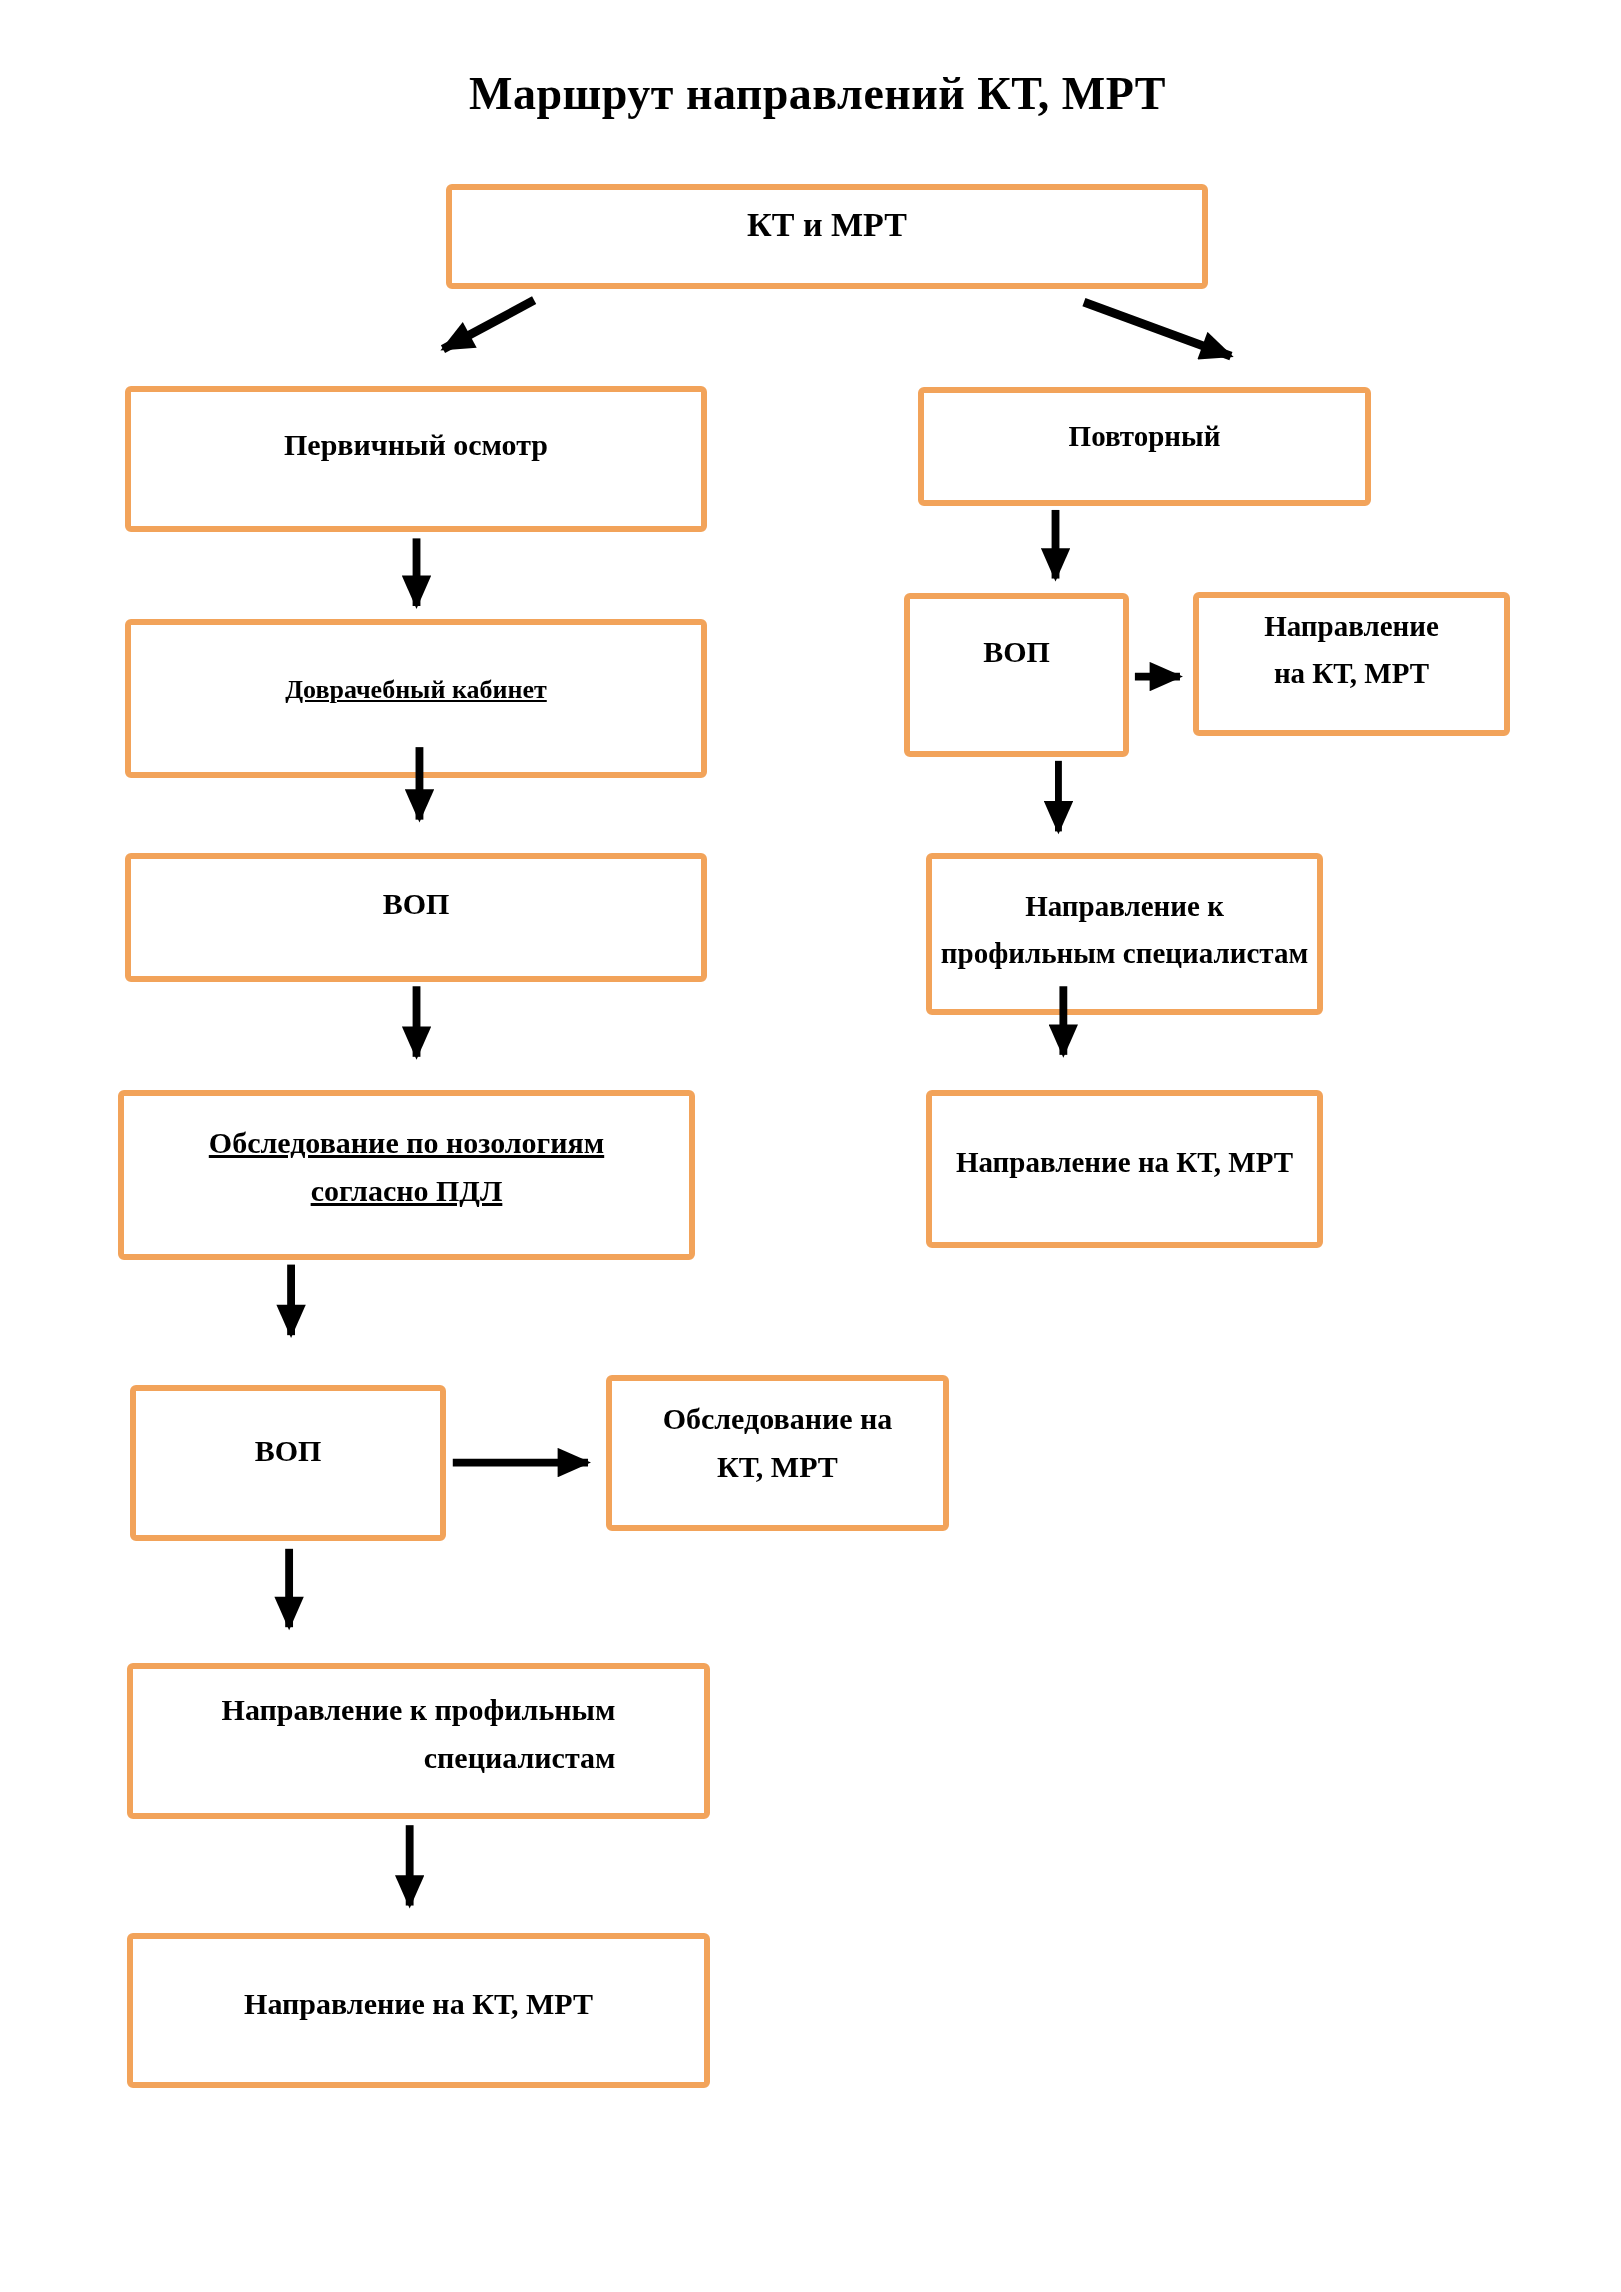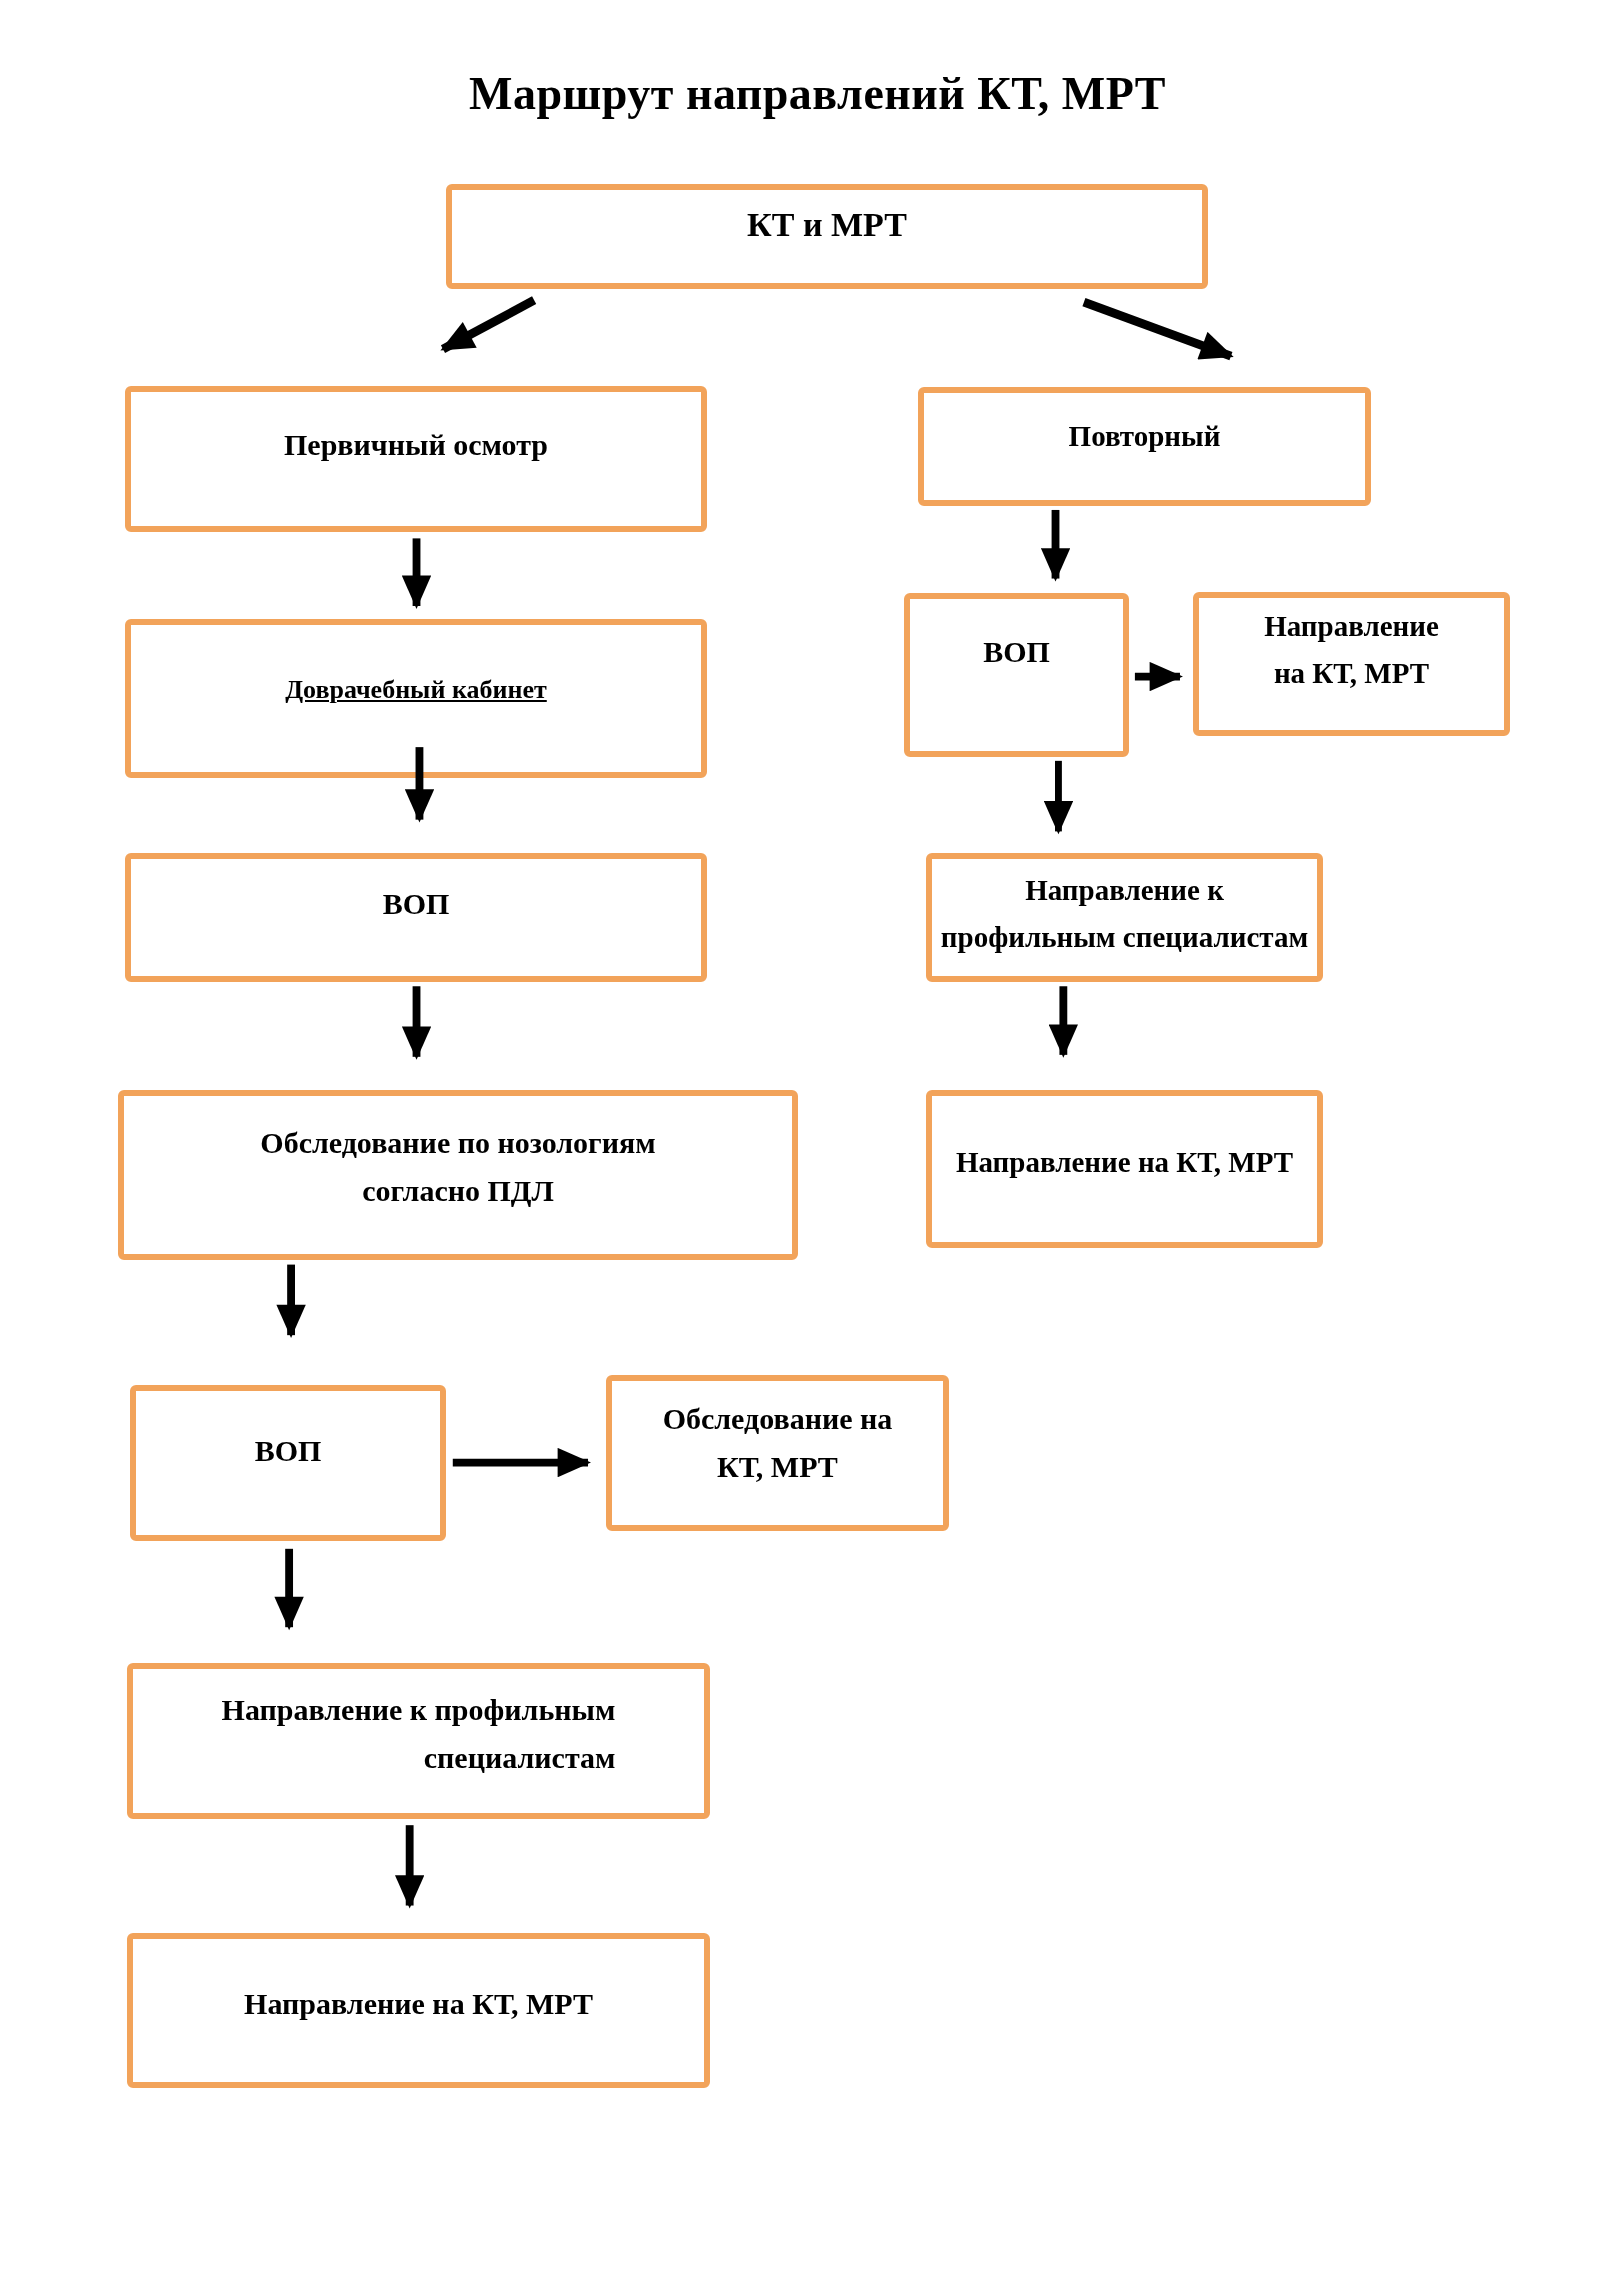--- a/index.html
+++ b/index.html
@@ -53,41 +53,41 @@
   <div class="page-title">Маршрут направлений КТ, МРТ</div>
 
   <div class="node" style="left:446px; top:184px; width:762px; height:105px; padding-bottom:23.5px; font-size:34px;">КТ и МРТ</div>
 
   <div class="node" style="left:125px; top:386px; width:582px; height:146px; padding-bottom:28px; font-size:30px;">Первичный осмотр</div>
 
   <div class="node" style="left:125px; top:619px; width:582px; height:159px; padding-bottom:17.6px; font-size:26px;text-decoration:underline;">Доврачебный кабинет</div>
 
   <div class="node" style="left:125px; top:853px; width:582px; height:129px; padding-bottom:25.5px; font-size:30px;">ВОП</div>
 
-  <div class="node" style="left:118px; top:1090px; width:680px; height:170px; padding-bottom:15.7px; font-size:30px;">Обследование по нозологиям
+  <div class="node" style="left:118px; top:1090px; width:577px; height:170px; padding-bottom:15.7px; font-size:30px;text-decoration:underline;">Обследование по нозологиям
 согласно ПДЛ</div>
 
   <div class="node" style="left:130px; top:1385px; width:316px; height:156px; padding-bottom:23.5px; font-size:30px;">ВОП</div>
 
   <div class="node" style="left:606px; top:1375px; width:343px; height:156px; padding-bottom:19.6px; font-size:30px;">Обследование на
 КТ, МРТ</div>
 
   <div class="node" style="left:127px; top:1663px; width:583px; height:156px; padding-bottom:13.7px; font-size:30px;text-align:right;">Направление к профильным
 специалистам</div>
 
   <div class="node" style="left:127px; top:1933px; width:583px; height:155px; padding-bottom:11.8px; font-size:30px;">Направление на КТ, МРТ</div>
 
   <div class="node" style="left:918px; top:387px; width:453px; height:119px; padding-bottom:21px; font-size:29px;">Повторный</div>
 
   <div class="node" style="left:904px; top:593px; width:225px; height:164px; padding-bottom:45px; font-size:30px;">ВОП</div>
 
   <div class="node" style="left:1193px; top:592px; width:317px; height:144px; padding-bottom:29px; font-size:29px;">Направление
 на КТ, МРТ</div>
 
-  <div class="node" style="left:926px; top:853px; width:397px; height:129px; padding-bottom:7.8px; font-size:29px;">Направление к
+  <div class="node" style="left:926px; top:853px; width:397px; height:162px; padding-bottom:7.8px; font-size:29px;">Направление к
 профильным специалистам</div>
 
   <div class="node" style="left:926px; top:1090px; width:397px; height:158px; padding-bottom:13.7px; font-size:29px;">Направление на КТ, МРТ</div>
 
   <svg class="arrows" viewBox="0 0 1654 2339" xmlns="http://www.w3.org/2000/svg">
     <defs>
       <marker id="ah" markerUnits="userSpaceOnUse" markerWidth="36" markerHeight="30" viewBox="0 0 34 30" refX="31" refY="15" orient="auto">
         <path d="M0,0 L34,15 L0,30 Z" fill="#000000"></path>
       </marker>
     </defs>

